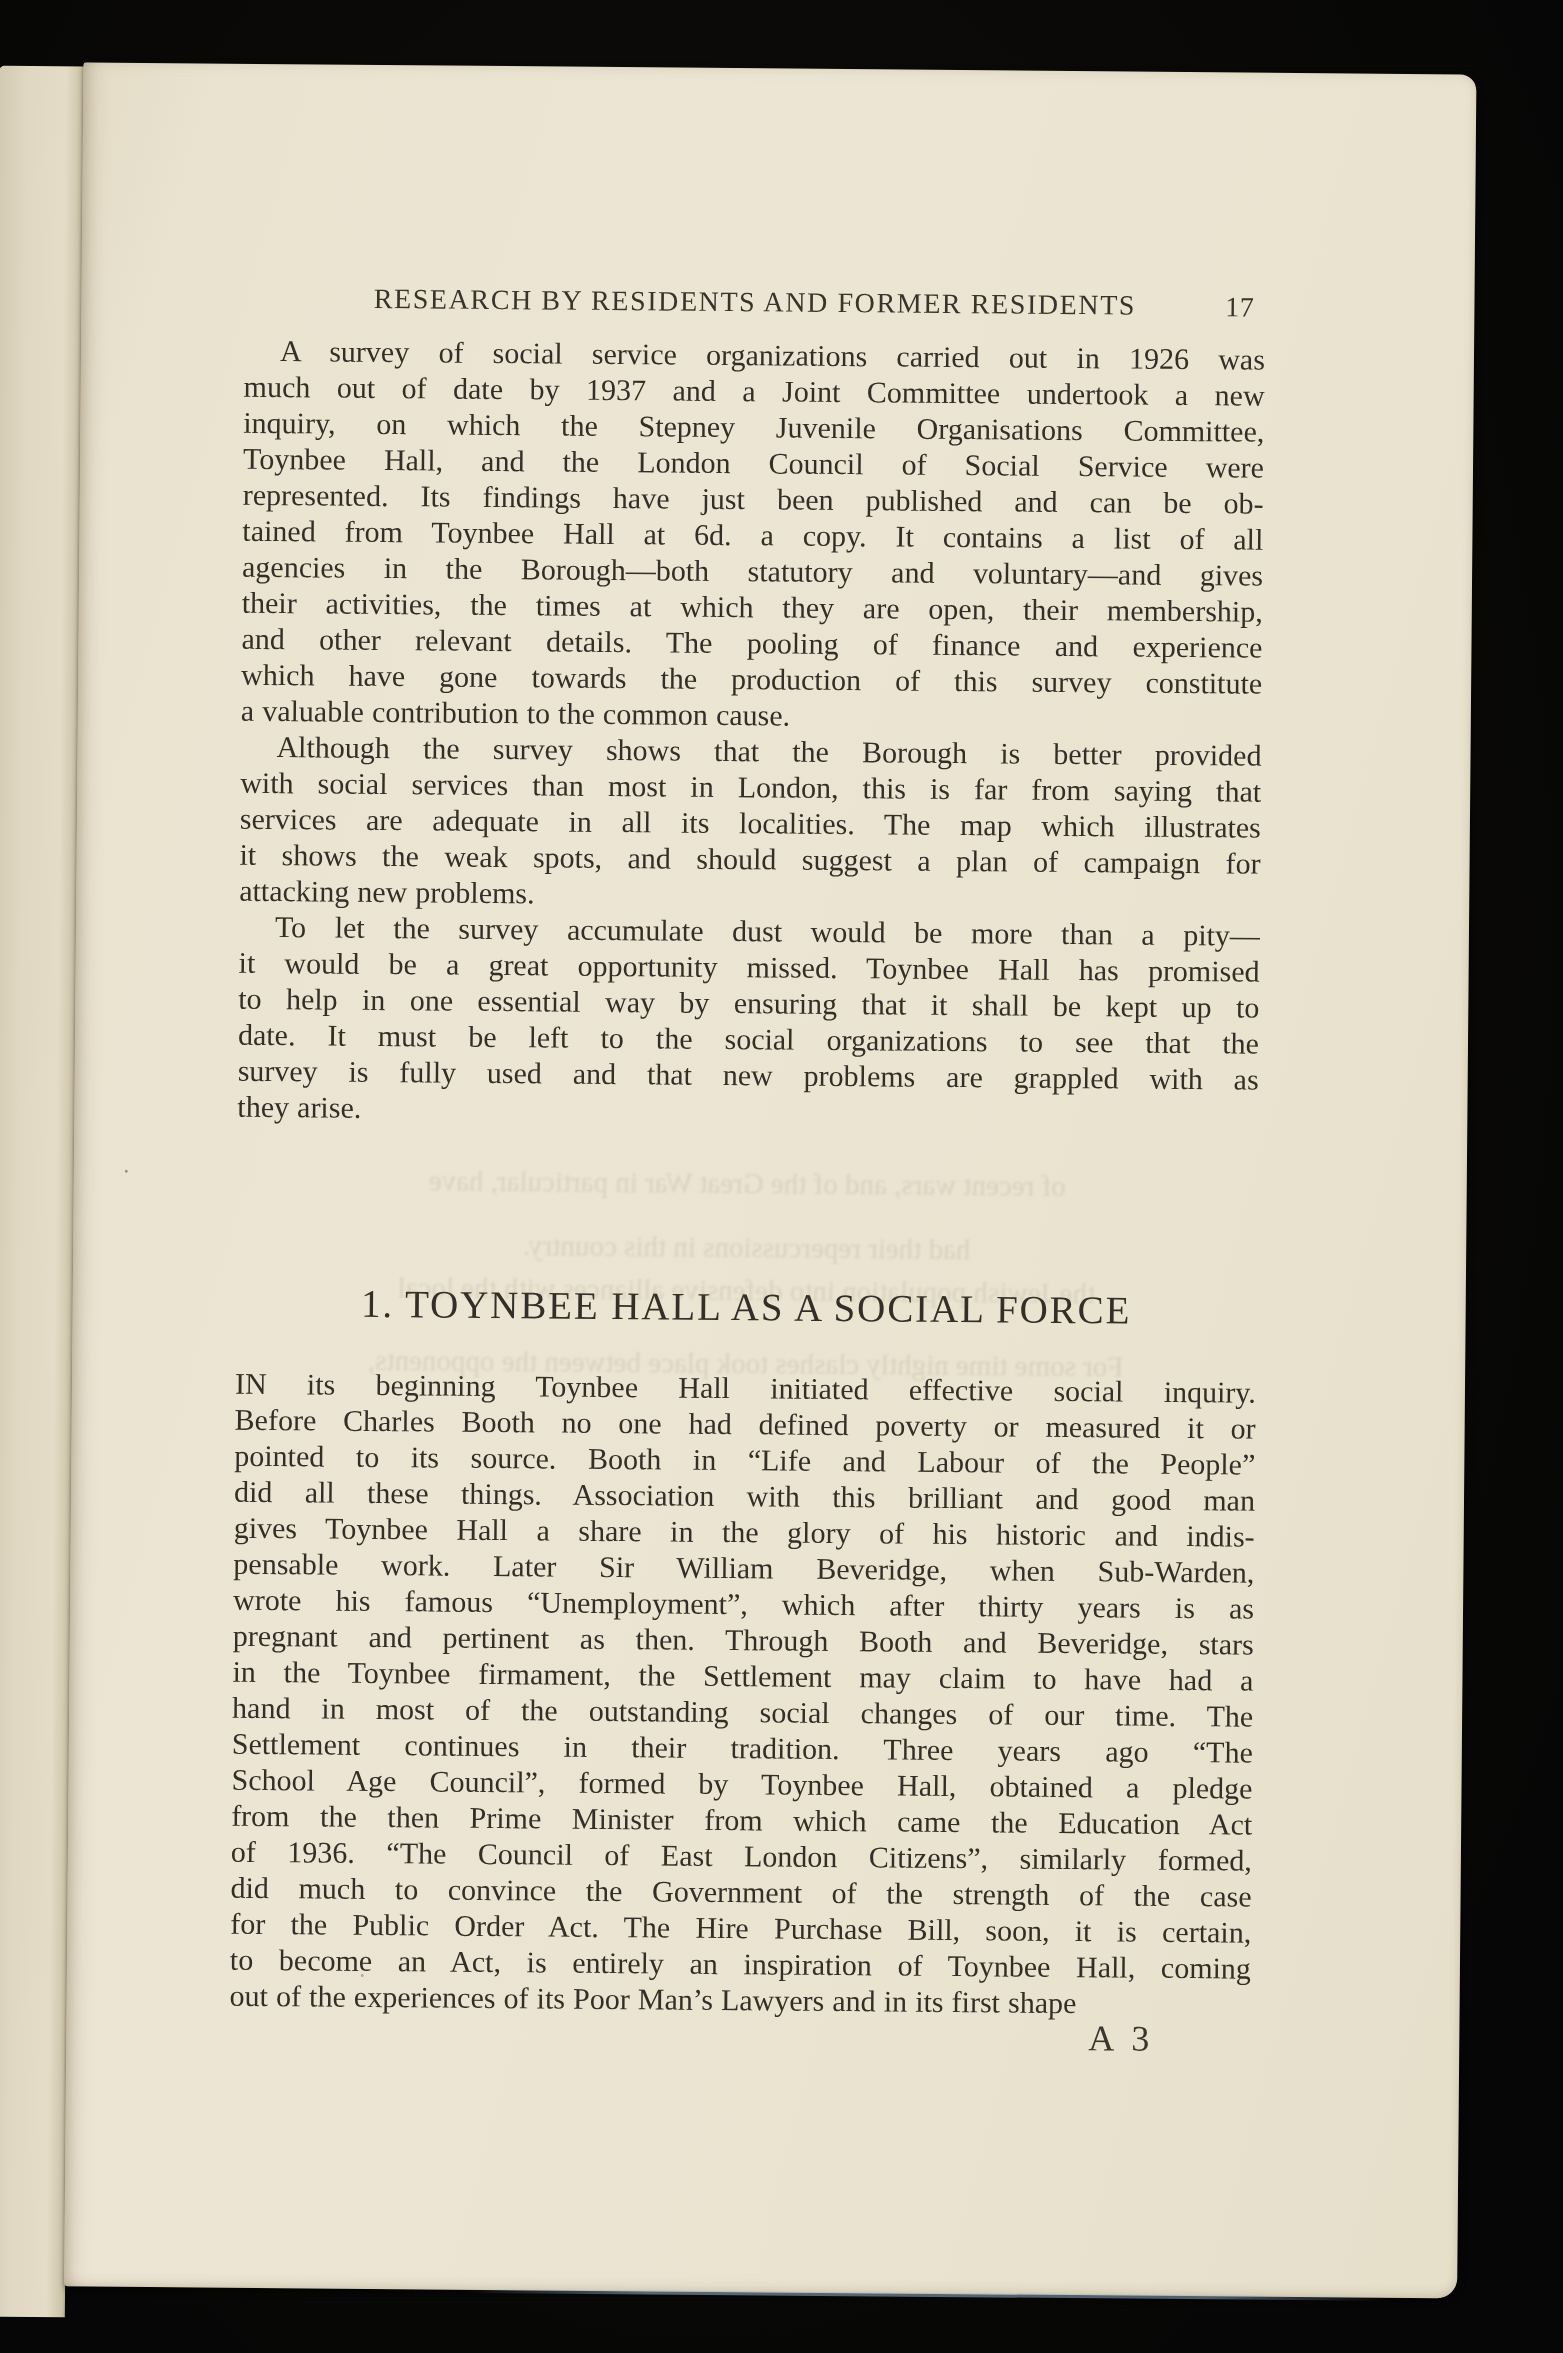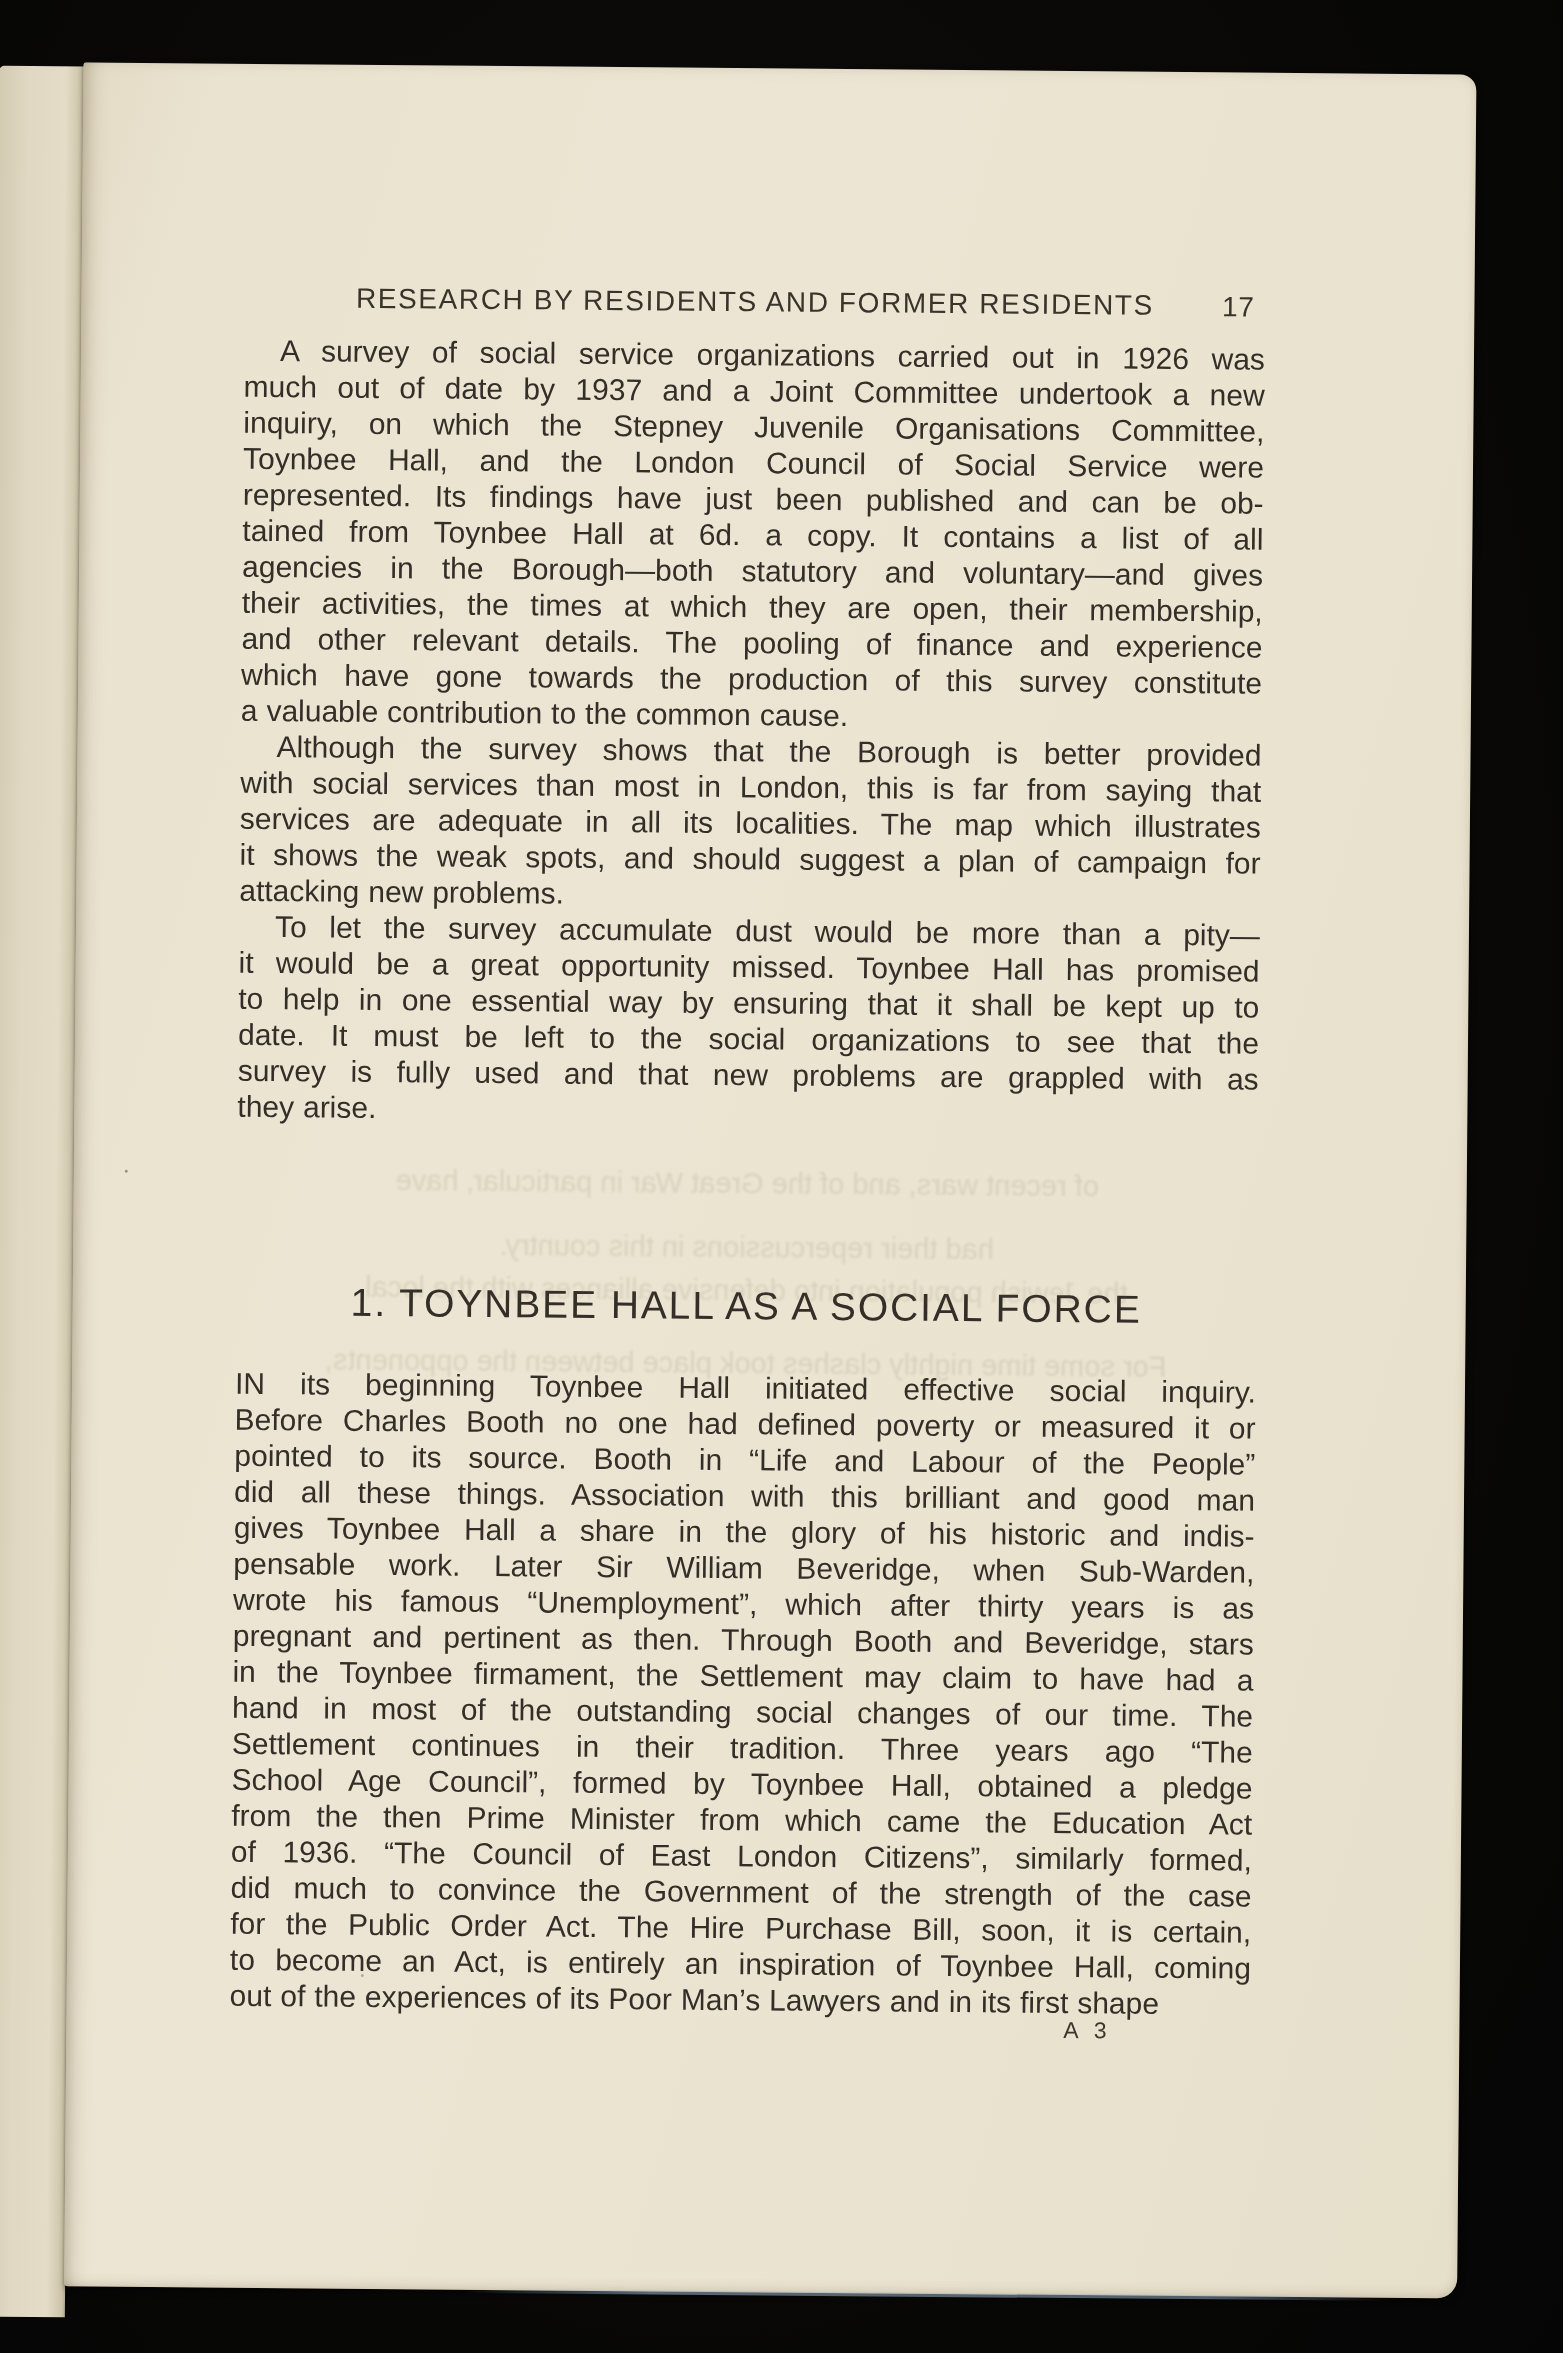--- a/index.html
+++ b/index.html
@@ -1,19 +1,19 @@
 <!DOCTYPE html>
 <html style="font-size:10px"><head>
 <meta charset="utf-8">
 <title>Book page scan</title>
 <style>
   html,body{margin:0;padding:0;background:#090807;}
   .scene{position:relative;width:1563px;height:2354px;overflow:hidden;
          background:radial-gradient(ellipse at 45% 40%, #100f0d 0%, #0a0908 55%, #050505 100%);
-         font-family:Liberation Sans, sans-serif;}
+         font-family:Liberation Serif, serif;}
   .tilt{position:absolute;left:0;top:6.3px;transform:rotate(0.5deg);transform-origin:38px 0;}
 
   
   .edge-page{position:absolute;left:0;top:60px;width:85px;height:2251px;
              background:linear-gradient(90deg,#d3cab2 0%,#e0d8c2 35%,#e4dcc6 78%,#cdc4aa 96%,#b5ab90 100%);
              border-radius:5px 0 0 8.8px;}
 
   
   .page{position:absolute;left:84px;top:56px;width:1393px;height:2224px;
         background:linear-gradient(105deg,#e3dbc5 0%,#eae3d0 7%,#ece5d3 35%,#eae3d0 70%,#e6dfca 100%);
@@ -32,21 +32,21 @@
   .intro{top:269px;}
   .section-body{top:1302px;}
   .line{text-align:justify;text-align-last:justify;word-spacing:0.6px;}
   .line.last{text-align-last:left;}
   .line.indent{text-indent:36px;}
 
   .section-heading{position:absolute;left:163px;top:1216px;width:1021px;margin:0;
                    font-size:39px;font-weight:normal;letter-spacing:1.9px;color:#332f28;
                    text-align:center;white-space:nowrap;}
 
-  .signature{position:absolute;left:997px;top:1946px;font-size:23px;letter-spacing:5px;color:#3a362d;}
+  .signature{position:absolute;left:1022px;top:1946px;font-size:36px;letter-spacing:5px;color:#3a362d;}
 
   .ghost-line{position:absolute;left:163px;width:1021px;text-align:center;
               font-size:29px;color:#6f6448;opacity:.14;transform:scaleX(-1);
               filter:blur(0.9px);white-space:nowrap;overflow:hidden;}
 
   .bottom-glint{position:absolute;left:400px;bottom:-2.5px;width:925px;height:3.8px;
                 background:linear-gradient(90deg,rgba(140,165,185,0),rgba(160,185,205,.55) 20%,rgba(160,185,205,.5) 80%,rgba(140,165,185,0));
                 border-radius:1.9px;}
 
   .speck{position:absolute;width:3.1px;height:3.1px;border-radius:50%;background:#4a432f;opacity:.5;}

